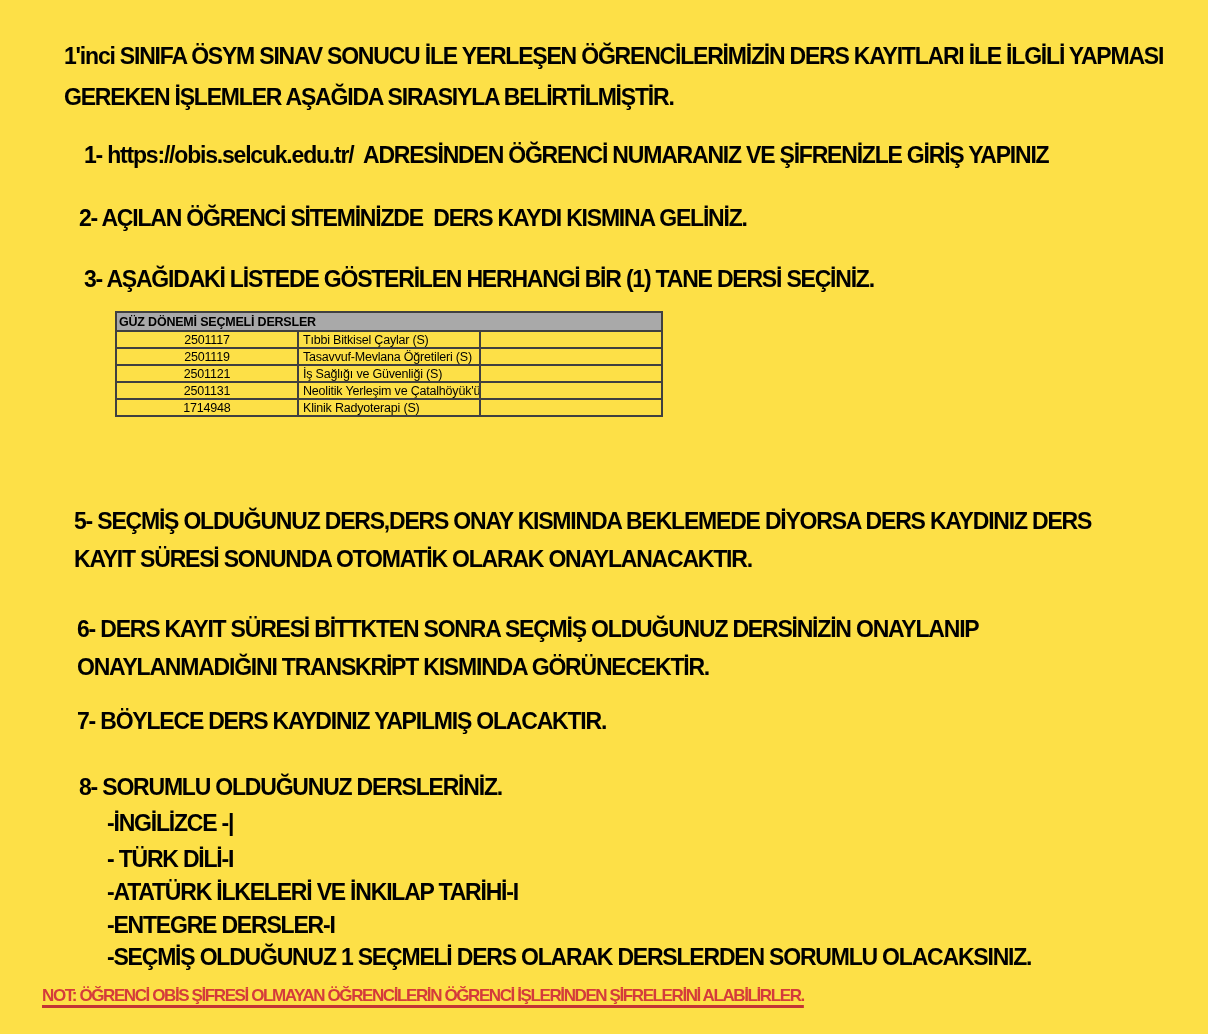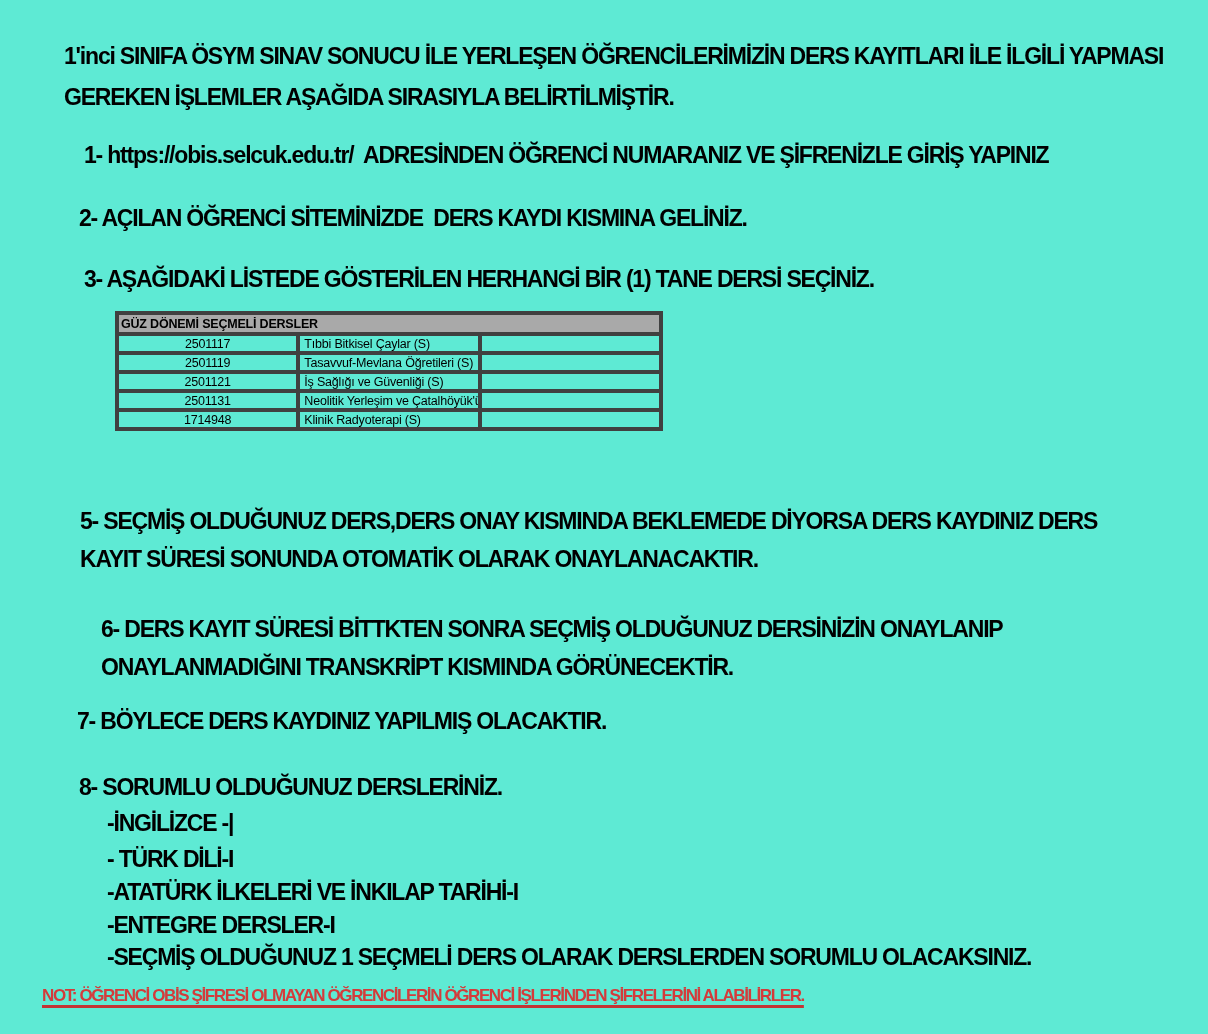--- a/index.html
+++ b/index.html
@@ -1,38 +1,38 @@
 <!DOCTYPE html>
 <html><head>
 <meta charset="utf-8">
 <style>
   html,body{margin:0;padding:0;background:#ffffff;}
   .page{
     position:relative;
     width:1208px;height:1034px;
-    background:#5eead4;
+    background:#fde047;
     font-family:"Liberation Sans",sans-serif;
     font-weight:bold;
     color:#000000;
     overflow:hidden;
   }
   .txt{
     position:absolute;
     white-space:pre-wrap;
     font-size:23px;
     letter-spacing:-1.2px;
     line-height:38px;
   }
   .title{left:64px;top:36px;width:1120px;line-height:41px;}
   .s1{left:84px;top:136px;width:1110px;}
   .s2{left:79px;top:199px;width:1110px;}
   .s3{left:84px;top:260px;width:1110px;}
   .s4{left:77px;top:438px;width:1110px;}
-  .s5{left:80px;top:502px;width:1075px;}
-  .s6{left:77px;top:610px;width:1000px;margin-left:24px;}
+  .s5{left:74px;top:502px;width:1075px;}
+  .s6{left:77px;top:610px;width:1000px;}
   .s7{left:77px;top:702px;width:1110px;}
   .s8{left:79px;top:768px;width:1110px;}
   .sub{left:107px;width:1080px;}
   .sub1{top:804px;}
   .sub2{top:840px;}
   .sub3{top:873px;}
   .sub4{top:906px;}
   .sub5{top:938px;}
   .note{
     left:42px;top:977px;
@@ -53,21 +53,21 @@
     width:548px;
     border-collapse:collapse;
     table-layout:fixed;
     font-family:"Liberation Sans",sans-serif;
     font-weight:normal;
     font-size:12.5px;
     letter-spacing:-0.2px;
     color:#000000;
   }
   .course-table th,.course-table td{
-    border:4px solid #404040;
+    border:2px solid #404040;
     padding:0;
     overflow:hidden;
     white-space:nowrap;
   }
   .course-table th.hdr{
     background:#a9a9a9;
     text-align:left;
     font-weight:bold;
     font-size:12.5px;
     height:17px;

